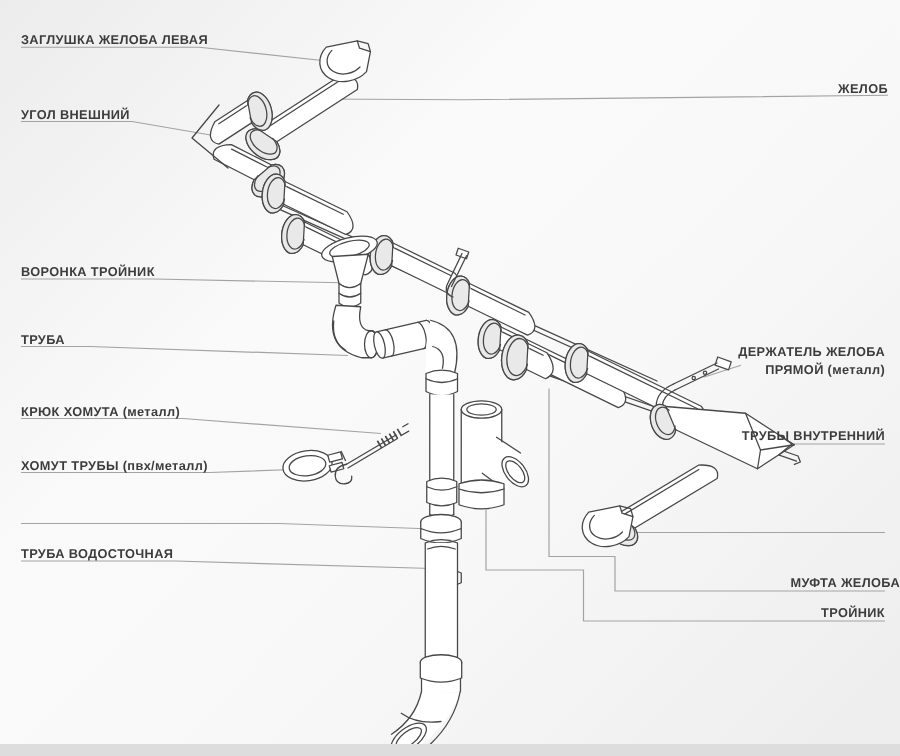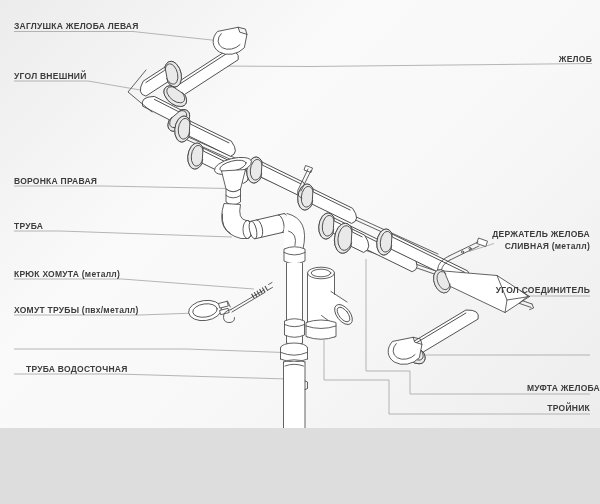--- a/index.html
+++ b/index.html
@@ -1,17 +1,17 @@
 <!DOCTYPE html>
 <html><head>
 <meta charset="utf-8">
 <style>
   html,body{margin:0;padding:0;background:#ddd;}
   .stage{
-    position:relative;width:600px;height:428px;overflow:hidden;
+    position:relative;width:600px;height:496px;overflow:hidden;
     background:linear-gradient(135deg,#ececec 0%,#fafafa 35%,#f8f8f8 60%,#ededed 100%);
     font-family:"Liberation Sans",sans-serif;
   }
   .stage svg{position:absolute;left:0;top:0;}
   .lbl{
     position:absolute;font:700 8.5px/1.35 "Liberation Sans",sans-serif;
     color:#3c3c3c;letter-spacing:.25px;white-space:nowrap;
   }
   .lbl.r{text-align:center;}
   svg .body{fill:#ffffff;stroke:#474747;stroke-width:.85;stroke-linejoin:round;}
@@ -250,26 +250,26 @@
     <path class="ln" d="M281,461 Q277,479 261,489.5 M306.8,461 Q303,481 286.5,496.5"></path>
     <ellipse class="body" cx="272.5" cy="492" rx="13.8" ry="6.8" transform="rotate(-37 272.5 492)"></ellipse>
     <ellipse class="ln" cx="272.5" cy="492" rx="10" ry="4.4" transform="rotate(-37 272.5 492)"></ellipse>
     <path class="ln" d="M267.5,475.5 Q278,483 294,481"></path>
   </g>
 
 </svg>
 
 <div class="lbl" style="left:14px;top:21px">ЗАГЛУШКА ЖЕЛОБА ЛЕВАЯ</div>
 <div class="lbl" style="left:14px;top:71px">УГОЛ ВНЕШНИЙ</div>
-<div class="lbl" style="left:14px;top:176px">ВОРОНКА ПРАВАЯ</div>
+<div class="lbl" style="left:14px;top:176px">ВОРОНКА ТРОЙНИК</div>
 <div class="lbl" style="left:14px;top:221px">ТРУБА</div>
 <div class="lbl" style="left:14px;top:269px">КРЮК ХОМУТА (металл)</div>
 <div class="lbl" style="left:14px;top:305px">ХОМУТ ТРУБЫ (пвх/металл)</div>
-<div class="lbl" style="left:26px;top:364px">ТРУБА ВОДОСТОЧНАЯ</div>
+<div class="lbl" style="left:14px;top:364px">ТРУБА ВОДОСТОЧНАЯ</div>
 
 <div class="lbl r" style="right:8px;top:54px">ЖЕЛОБ</div>
 <div class="lbl r" style="right:10px;top:229px">ДЕРЖАТЕЛЬ ЖЕЛОБА</div>
-<div class="lbl r" style="right:10px;top:241px">СЛИВНАЯ (металл)</div>
-<div class="lbl r" style="right:10px;top:285px">УГОЛ СОЕДИНИТЕЛЬ</div>
+<div class="lbl r" style="right:10px;top:241px">ПРЯМОЙ (металл)</div>
+<div class="lbl r" style="right:10px;top:285px">ТРУБЫ ВНУТРЕННИЙ</div>
 <div class="lbl r" style="right:0;top:383px">МУФТА ЖЕЛОБА</div>
 <div class="lbl r" style="right:10px;top:403px">ТРОЙНИК</div>
 
 </div>
 
 </body></html>

